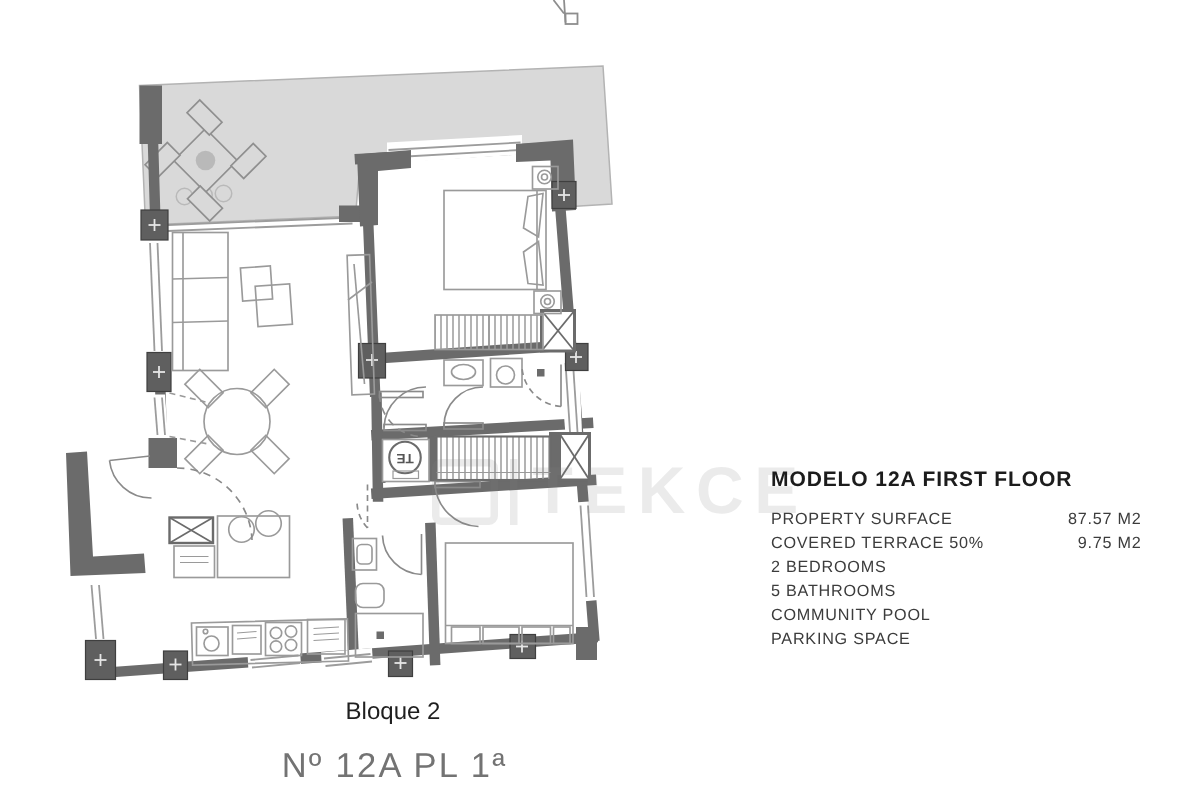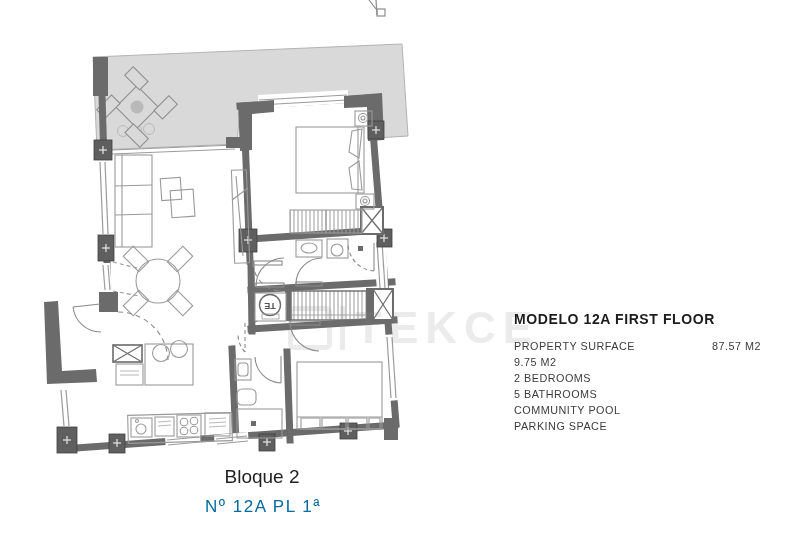--- a/index.html
+++ b/index.html
@@ -26,25 +26,25 @@
     font-size:14px;font-weight:bold;color:#1c1c1c;letter-spacing:0.6px;margin:0 0 11px 0;
   }
   .info-row{
     display:flex;justify-content:space-between;font-size:10.8px;letter-spacing:0.5px;
     line-height:16px;color:#3c3c3c;
   }
   .info-row .val{text-align:right;}
   
   .footer-block{
     position:absolute;left:162px;top:466px;width:200px;text-align:center;
-    font-size:19px;color:#1f1f1f;
+    font-size:16px;color:#1f1f1f;
   }
   .footer-unit{
     position:absolute;left:153px;top:497px;width:220px;text-align:center;
-    font-size:17px;color:#0369a1;letter-spacing:1.5px;
+    font-size:23px;color:#737373;letter-spacing:1.5px;
   }
 </style>
 </head>
 <body>
 
 <div class="canvas">
 
   <svg class="plan-svg" width="800" height="533" viewBox="0 0 800 533">
     <defs>
       <pattern id="hatchV" width="4" height="8" patternUnits="userSpaceOnUse">
@@ -317,20 +317,21 @@
     <span>TEKCE</span>
   </div>
 
   <div class="info-panel">
     <div class="info-title">MODELO 12A FIRST FLOOR</div>
     <div class="info-row">
       <span>PROPERTY SURFACE</span>
       <span class="val">87.57 M2</span>
     </div>
     <div class="info-row">
+      <span>COVERED TERRACE 50%</span>
       <span class="val">9.75 M2</span>
     </div>
     <div class="info-row">
       <span>2 BEDROOMS</span>
       <span class="val"></span>
     </div>
     <div class="info-row">
       <span>5 BATHROOMS</span>
       <span class="val"></span>
     </div>

